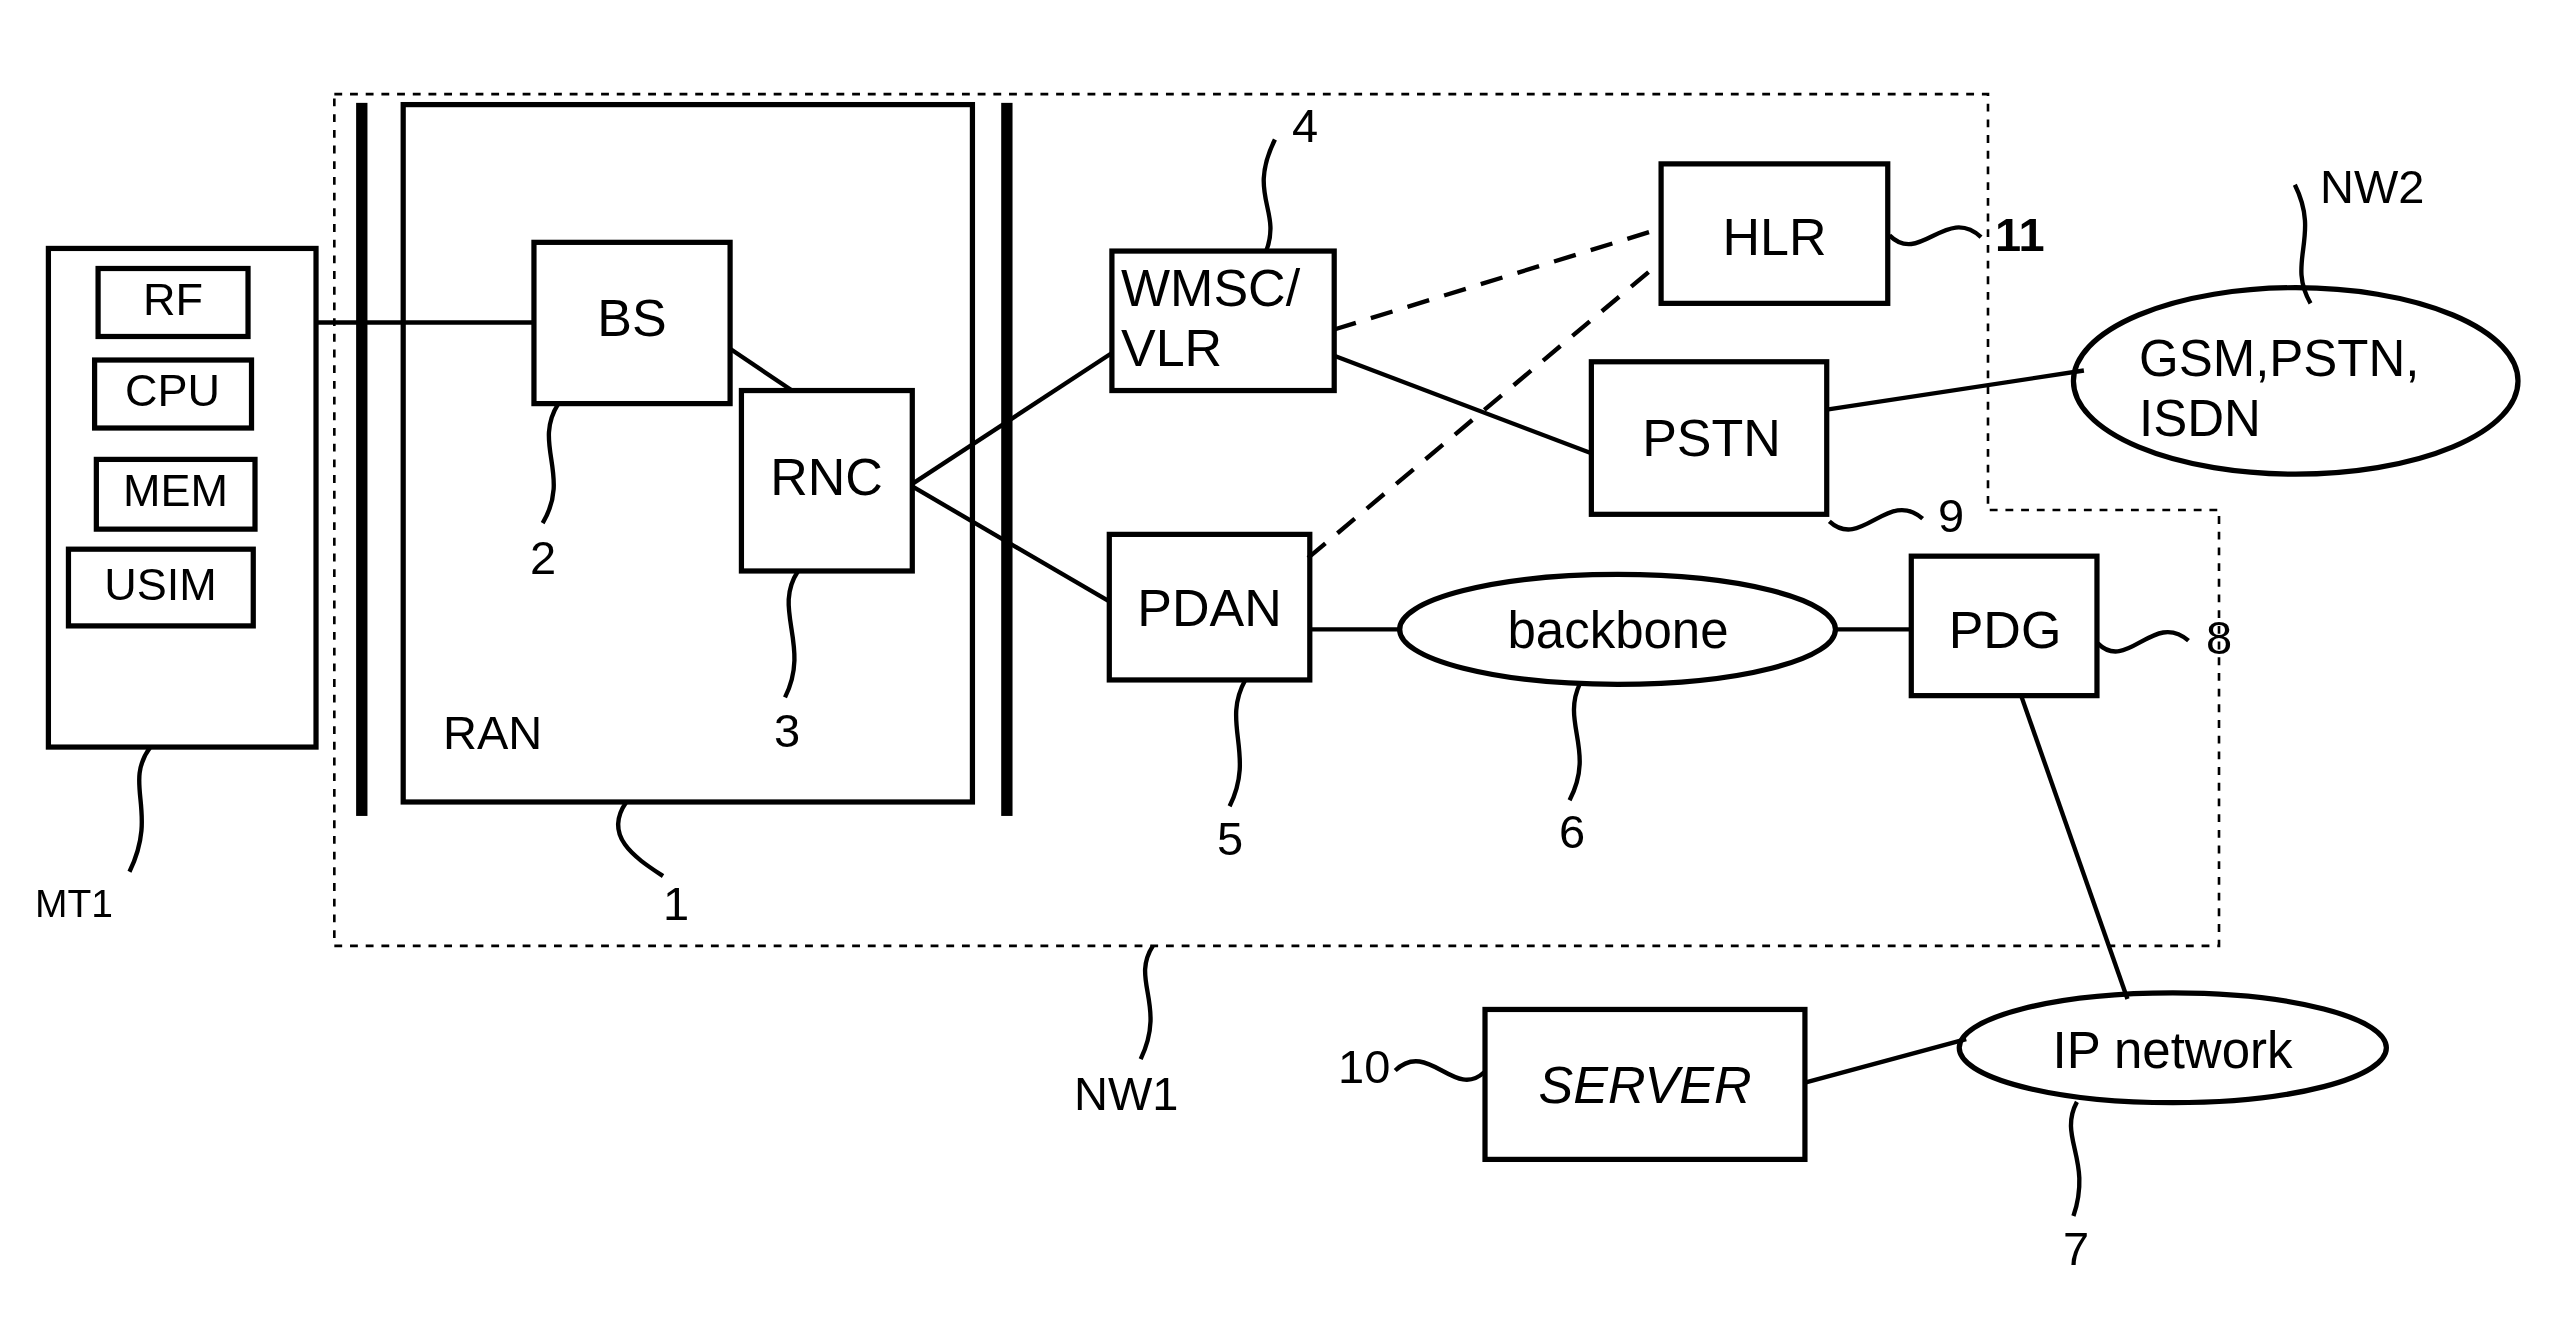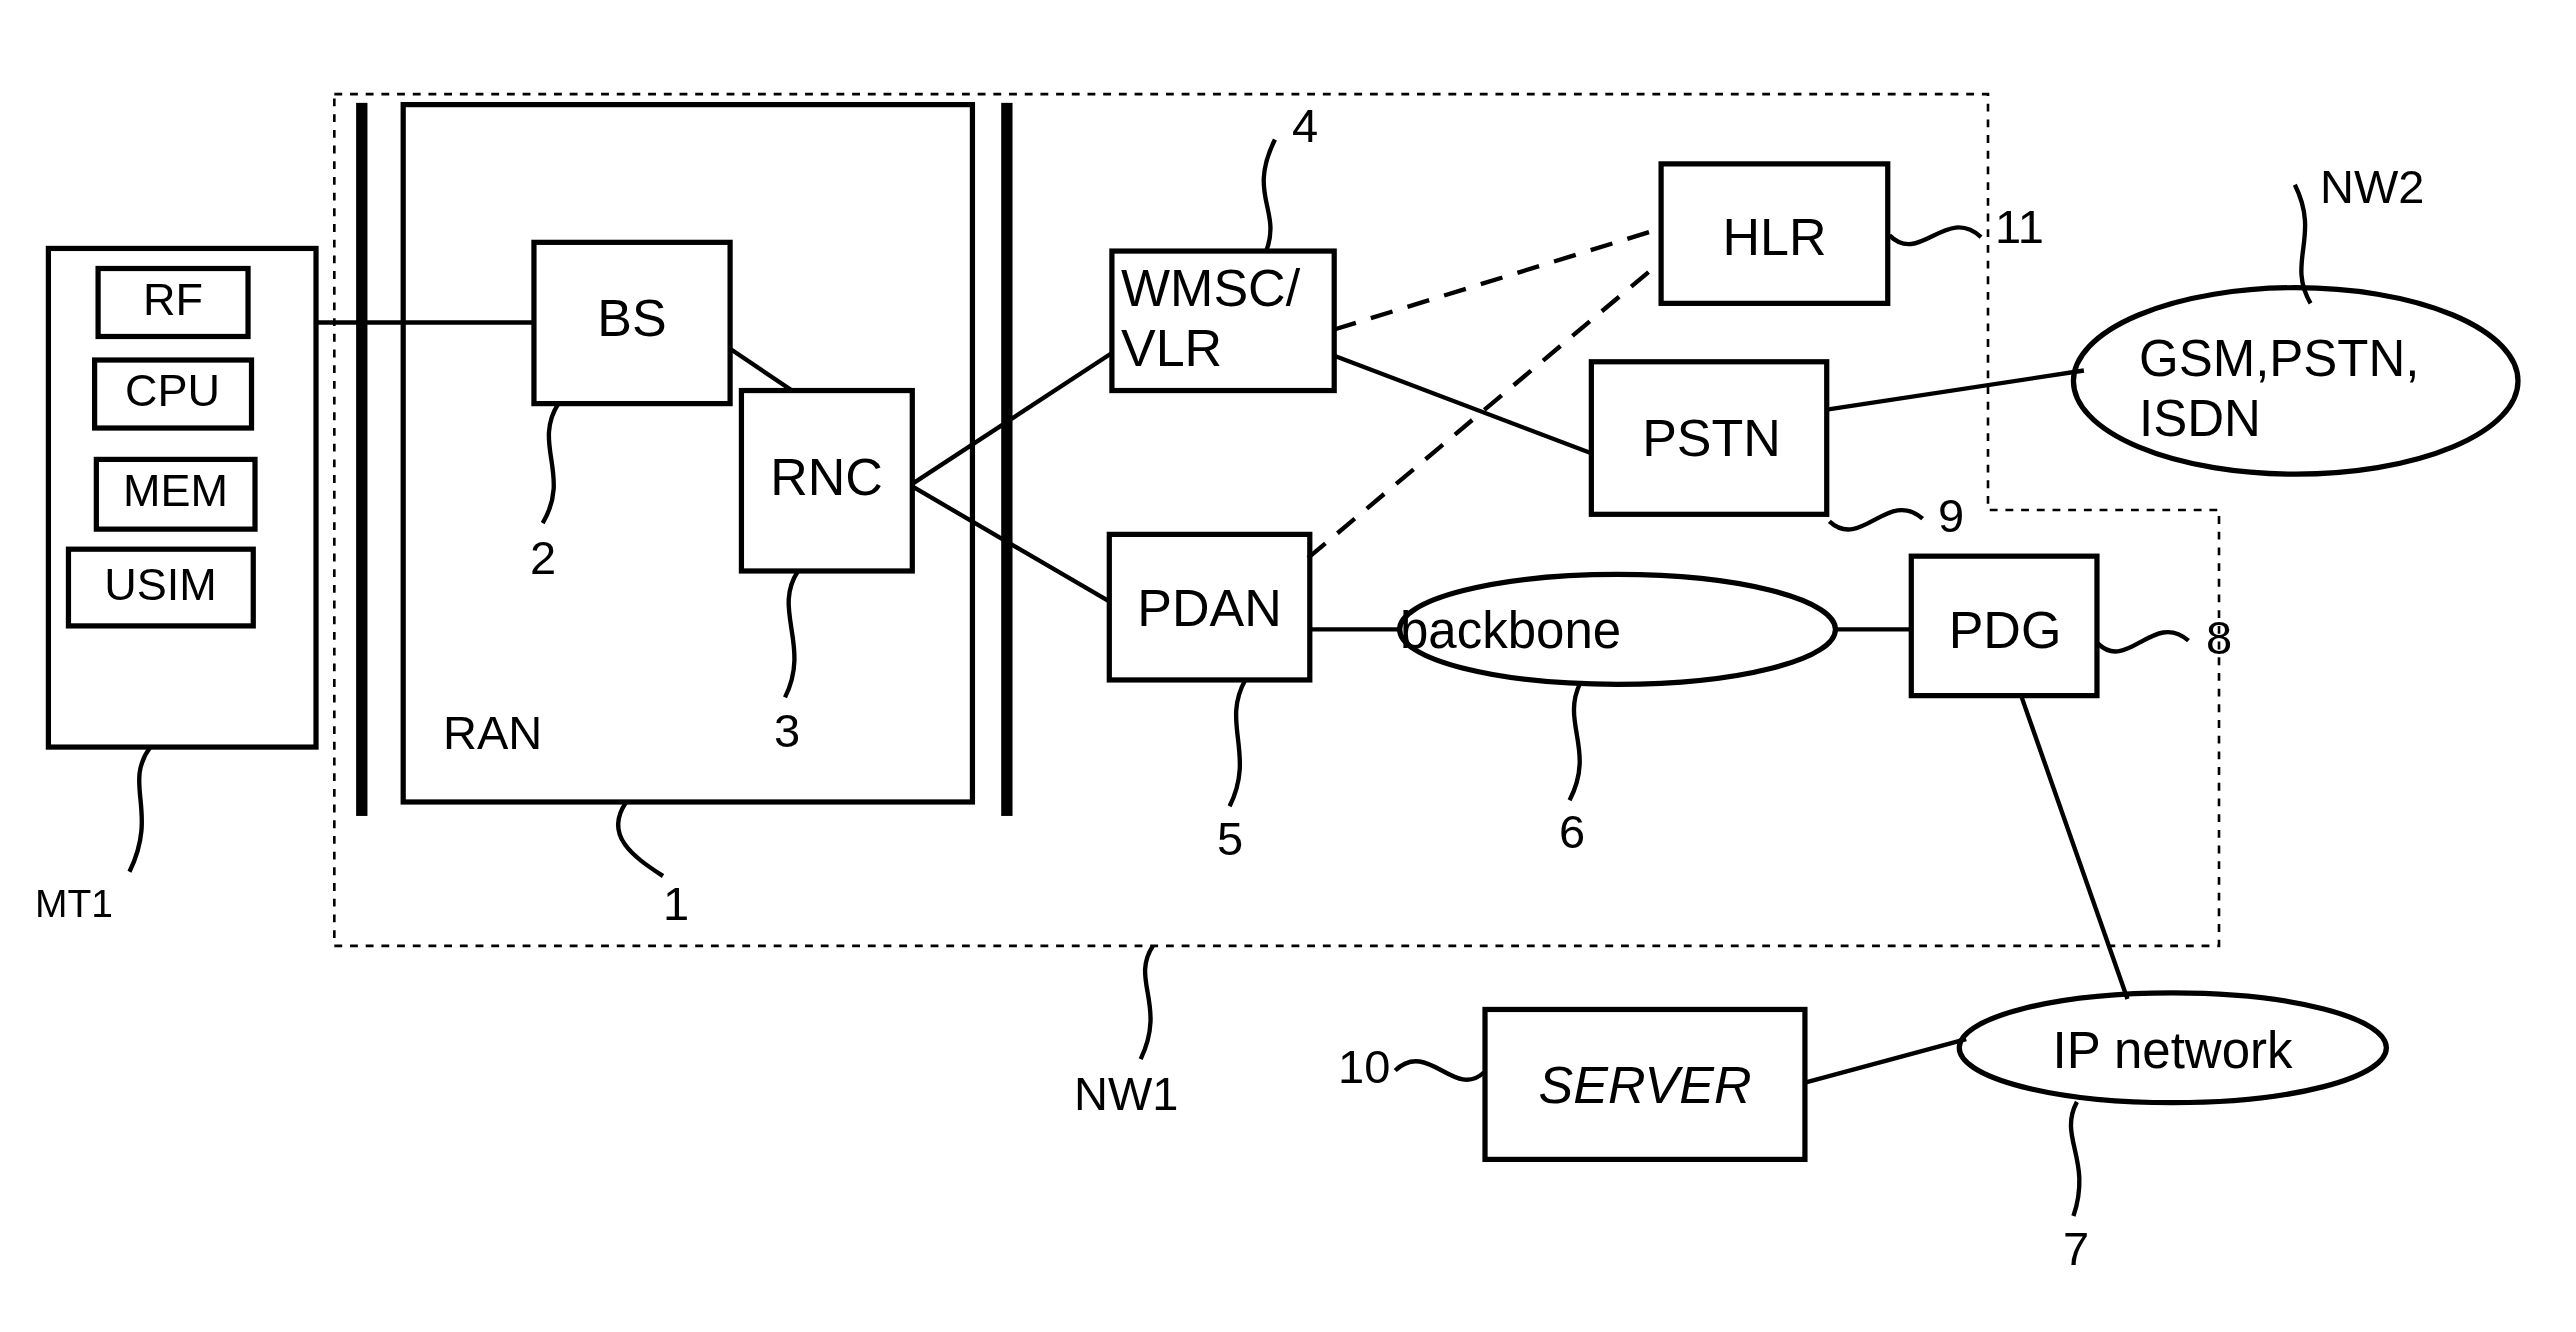--- a/index.html
+++ b/index.html
@@ -137,39 +137,39 @@
 
   <div class="node-label box-text" style="left:1121px;top:260px;">WMSC/</div>
   <div class="node-label box-text" style="left:1121px;top:320px;">VLR</div>
 
   <div class="node-label box-text" style="left:1661px;top:209px;width:227px;text-align:center;">HLR</div>
 
   <div class="node-label box-text" style="left:1591px;top:410px;width:241px;text-align:center;">PSTN</div>
 
   <div class="node-label box-text" style="left:1109px;top:580px;width:201px;text-align:center;">PDAN</div>
 
-  <div class="node-label ellipse-text" style="left:1400px;top:603px;width:436px;">backbone</div>
+  <div class="node-label ellipse-text" style="left:1400px;top:603px;width:436px;text-align:center;">backbone</div>
 
   <div class="node-label box-text" style="left:1912px;top:602px;width:186px;text-align:center;">PDG</div>
 
   <div class="node-label box-text" style="left:1485px;top:1057px;width:320px;text-align:center;font-style:italic;">SERVER</div>
 
   <div class="node-label ellipse-text" style="left:1959px;top:1023px;width:427px;text-align:center;">IP network</div>
 
   <div class="node-label ellipse-text" style="left:2139px;top:331px;">GSM,PSTN,</div>
   <div class="node-label ellipse-text" style="left:2139px;top:391px;">ISDN</div>
 
   <div class="ref-num" style="left:663px;top:876px;">1</div>
   <div class="ref-num" style="left:530px;top:530px;">2</div>
   <div class="ref-num" style="left:774px;top:703px;">3</div>
   <div class="ref-num" style="left:1292px;top:98px;">4</div>
   <div class="ref-num" style="left:1217px;top:811px;">5</div>
   <div class="ref-num" style="left:1559px;top:804px;">6</div>
   <div class="ref-num" style="left:2063px;top:1221px;">7</div>
   <div class="ref-num" style="left:2206px;top:610px;">8</div>
   <div class="ref-num" style="left:1938px;top:488px;">9</div>
   <div class="ref-num" style="left:1338px;top:1039px;">10</div>
-  <div class="ref-num" style="left:1995px;top:199px;">11</div>
+  <div class="ref-num" style="left:1995px;top:207px;font-weight:bold;">11</div>
   <div class="ref-num" style="left:1074px;top:1066px;">NW1</div>
   <div class="ref-num" style="left:2320px;top:159px;">NW2</div>
 
 </div>
 
 
 </body></html>

